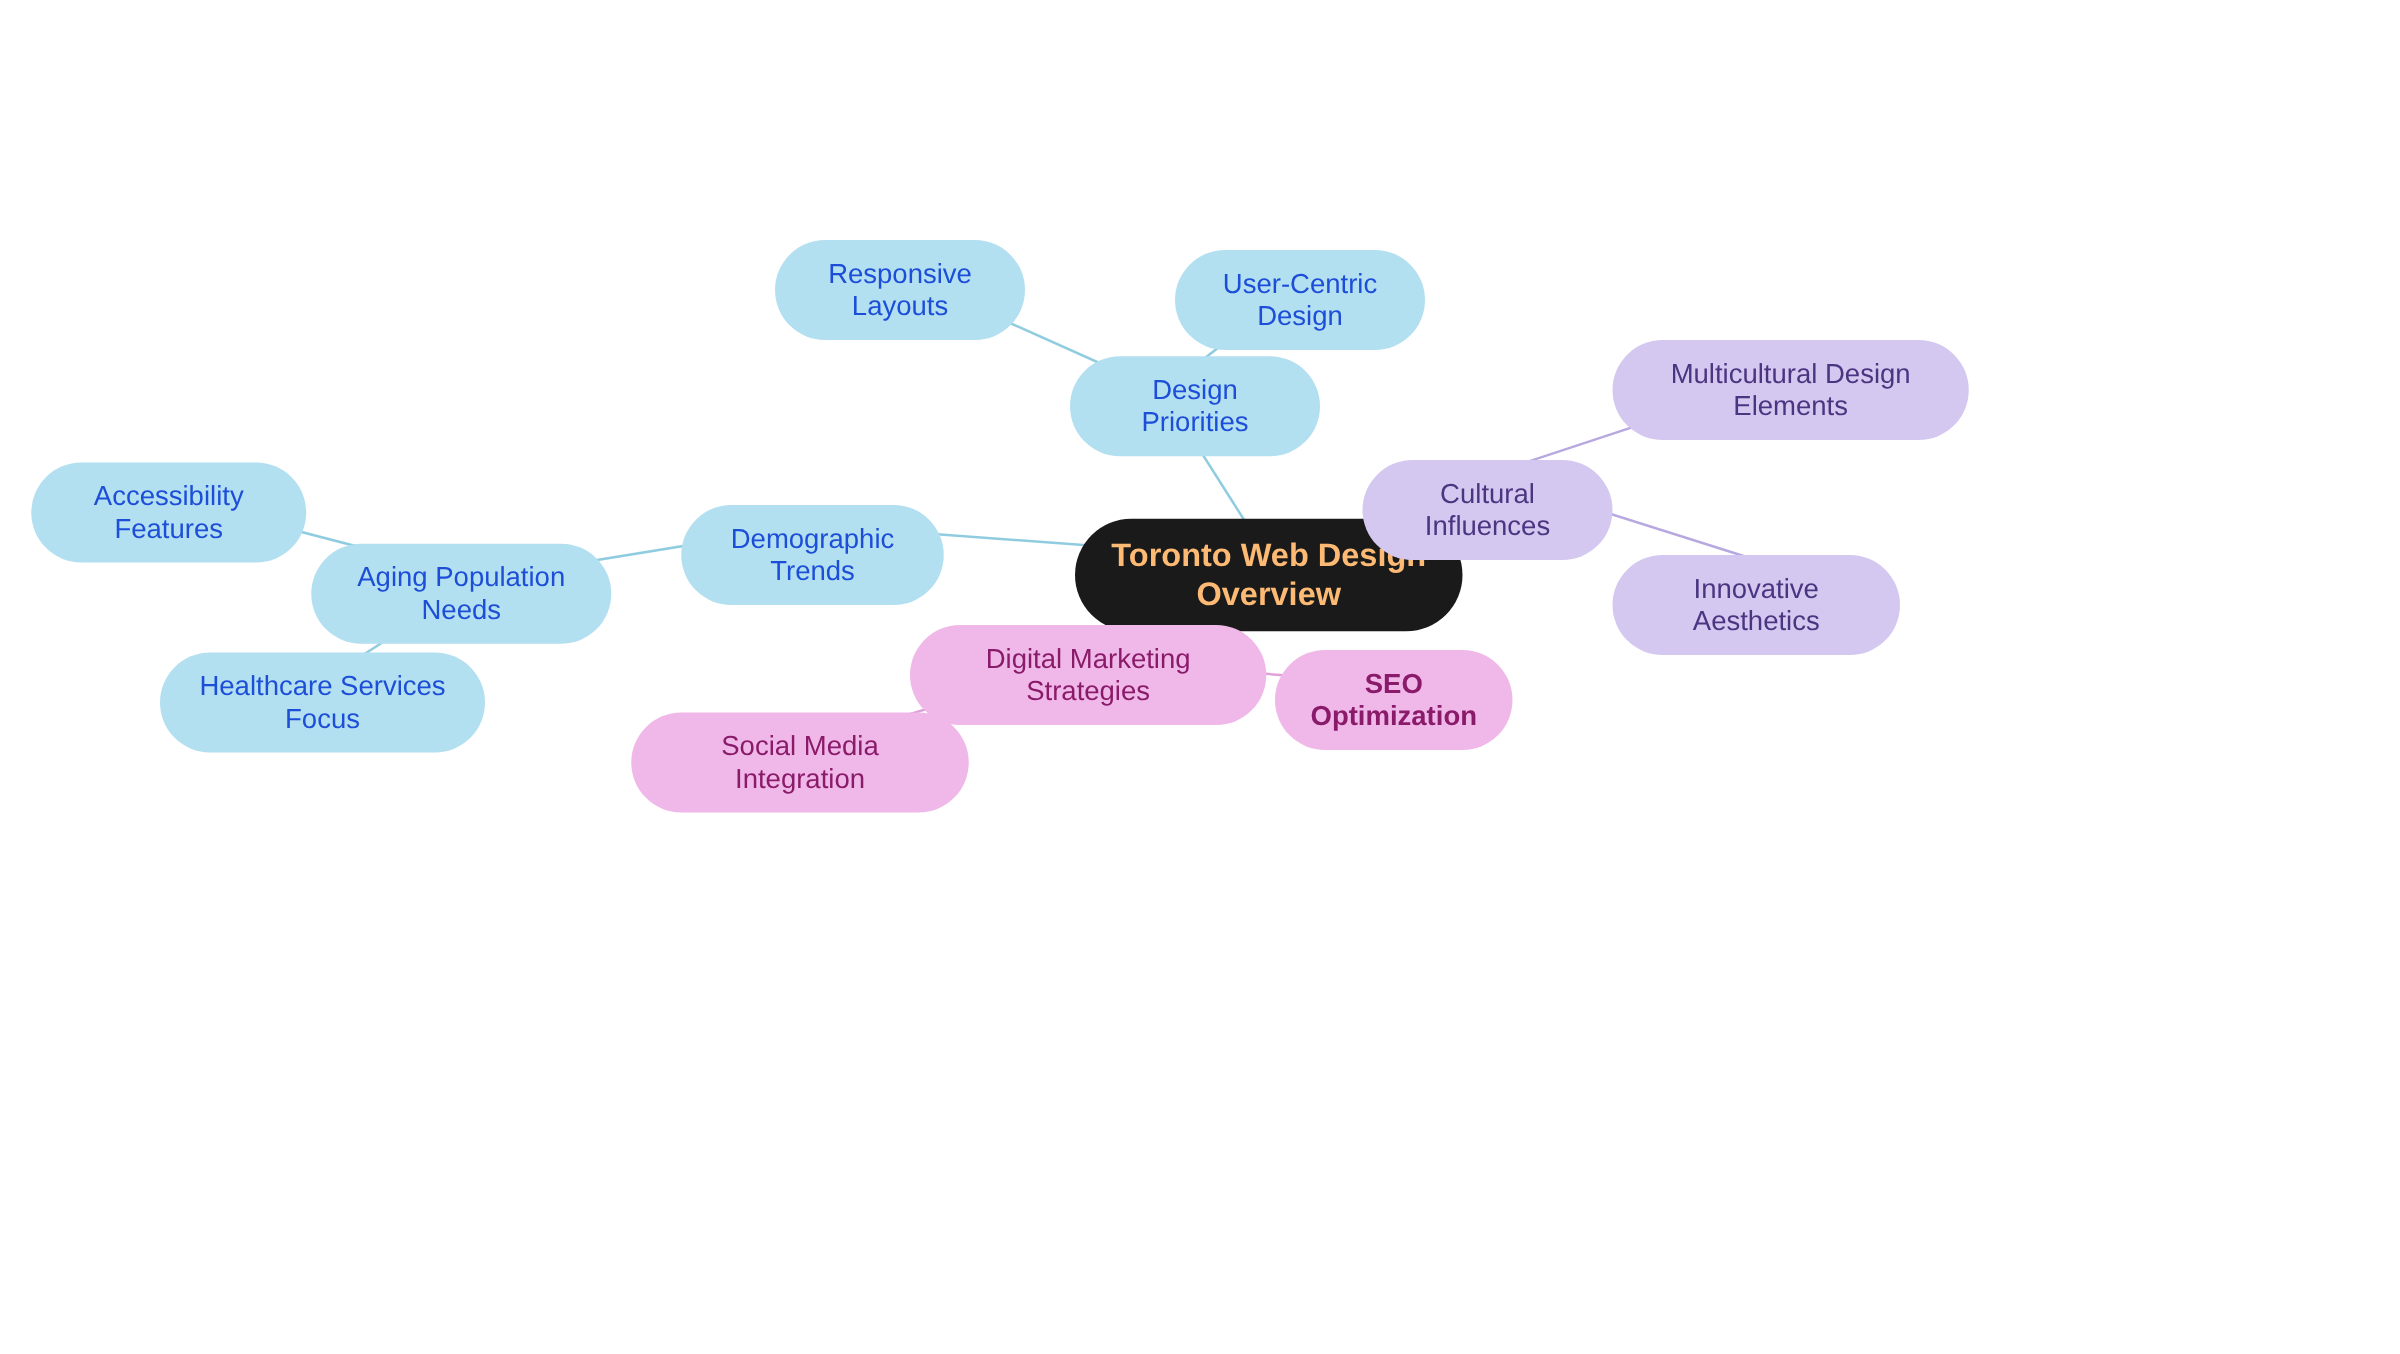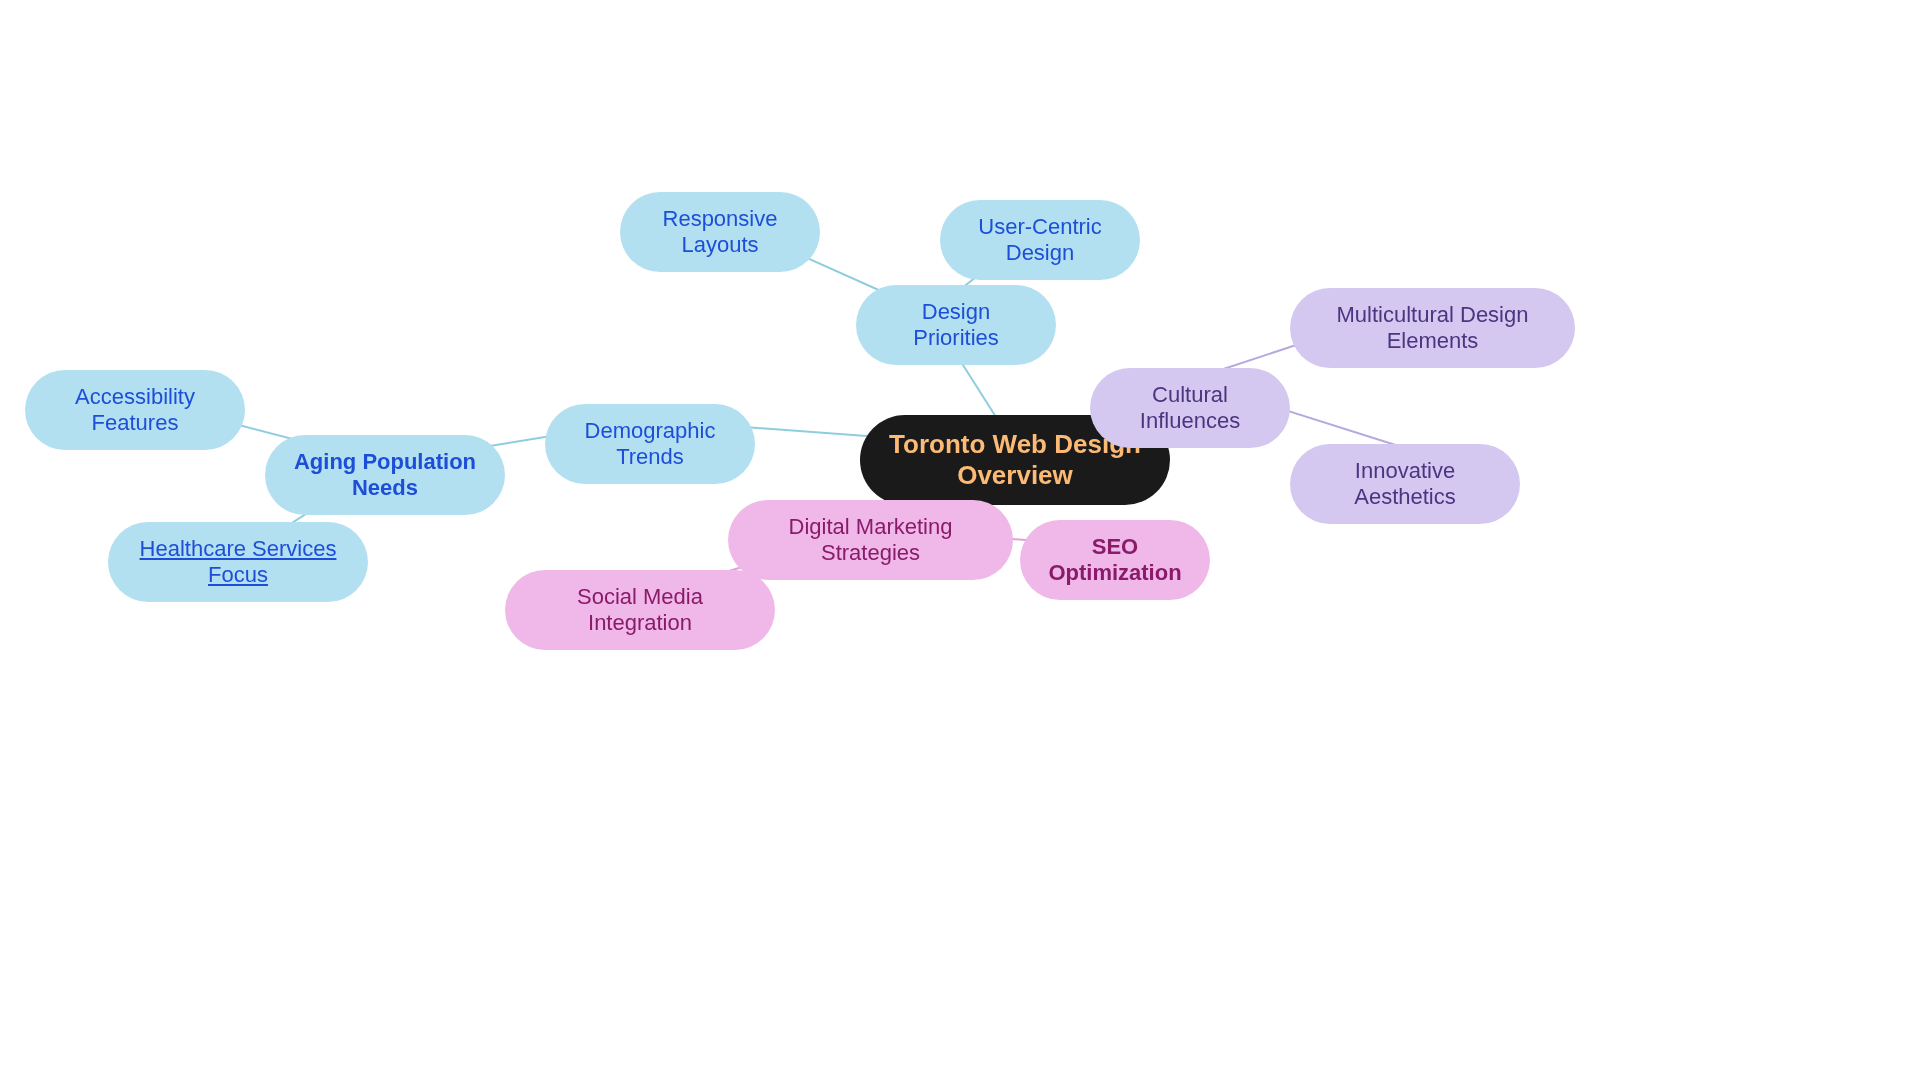--- a/index.html
+++ b/index.html
@@ -73,22 +73,22 @@
     <line x1="870.5" y1="528" x2="1115" y2="547" stroke="#e0a0d8" stroke-width="2"></line>
     <line x1="870.5" y1="528" x2="640" y2="598" stroke="#e0a0d8" stroke-width="2"></line>
   </svg>
 
 <div id="nodes-container">
     <div class="node node-center" style="left: 860px; top: 415px; width: 310px; min-height: 64px;">Toronto Web Design Overview</div>
     <div class="node node-blue" style="left: 856px; top: 285px; width: 200px; min-height: 56px;">Design Priorities</div>
     <div class="node node-blue" style="left: 620px; top: 192px; width: 200px; min-height: 54px;">Responsive Layouts</div>
     <div class="node node-blue" style="left: 940px; top: 200px; width: 200px; min-height: 54px;">User-Centric Design</div>
     <div class="node node-blue" style="left: 545px; top: 404px; width: 210px; min-height: 56px;">Demographic Trends</div>
-    <div class="node node-blue" style="left: 265px; top: 435px; width: 240px; min-height: 56px; font-weight: bold;">Aging Population Needs</div>
+    <div class="node node-blue" style="left: 249px; top: 435px; width: 240px; min-height: 56px;">Aging Population Needs</div>
     <div class="node node-blue" style="left: 25px; top: 370px; width: 220px; min-height: 56px;">Accessibility Features</div>
-    <div class="node node-blue" style="left: 108px; top: 522px; width: 260px; min-height: 56px; text-decoration: underline;">Healthcare Services Focus</div>
+    <div class="node node-blue" style="left: 128px; top: 522px; width: 260px; min-height: 56px;">Healthcare Services Focus</div>
     <div class="node node-purple" style="left: 1090px; top: 368px; width: 200px; min-height: 56px;">Cultural Influences</div>
-    <div class="node node-purple" style="left: 1290px; top: 288px; width: 285px; min-height: 56px;">Multicultural Design Elements</div>
+    <div class="node node-purple" style="left: 1290px; top: 272px; width: 285px; min-height: 56px;">Multicultural Design Elements</div>
     <div class="node node-purple" style="left: 1290px; top: 420px; width: 230px; min-height: 56px; margin-top: 24px;">Innovative Aesthetics</div>
     <div class="node node-pink" style="left: 728px; top: 500px; width: 285px; min-height: 56px;">Digital Marketing Strategies</div>
     <div class="node node-pink" style="left: 1020px; top: 520px; width: 190px; min-height: 54px; font-weight: bold;">SEO Optimization</div>
     <div class="node node-pink" style="left: 505px; top: 570px; width: 270px; min-height: 56px;">Social Media Integration</div>
   </div>
 
 </body></html>

